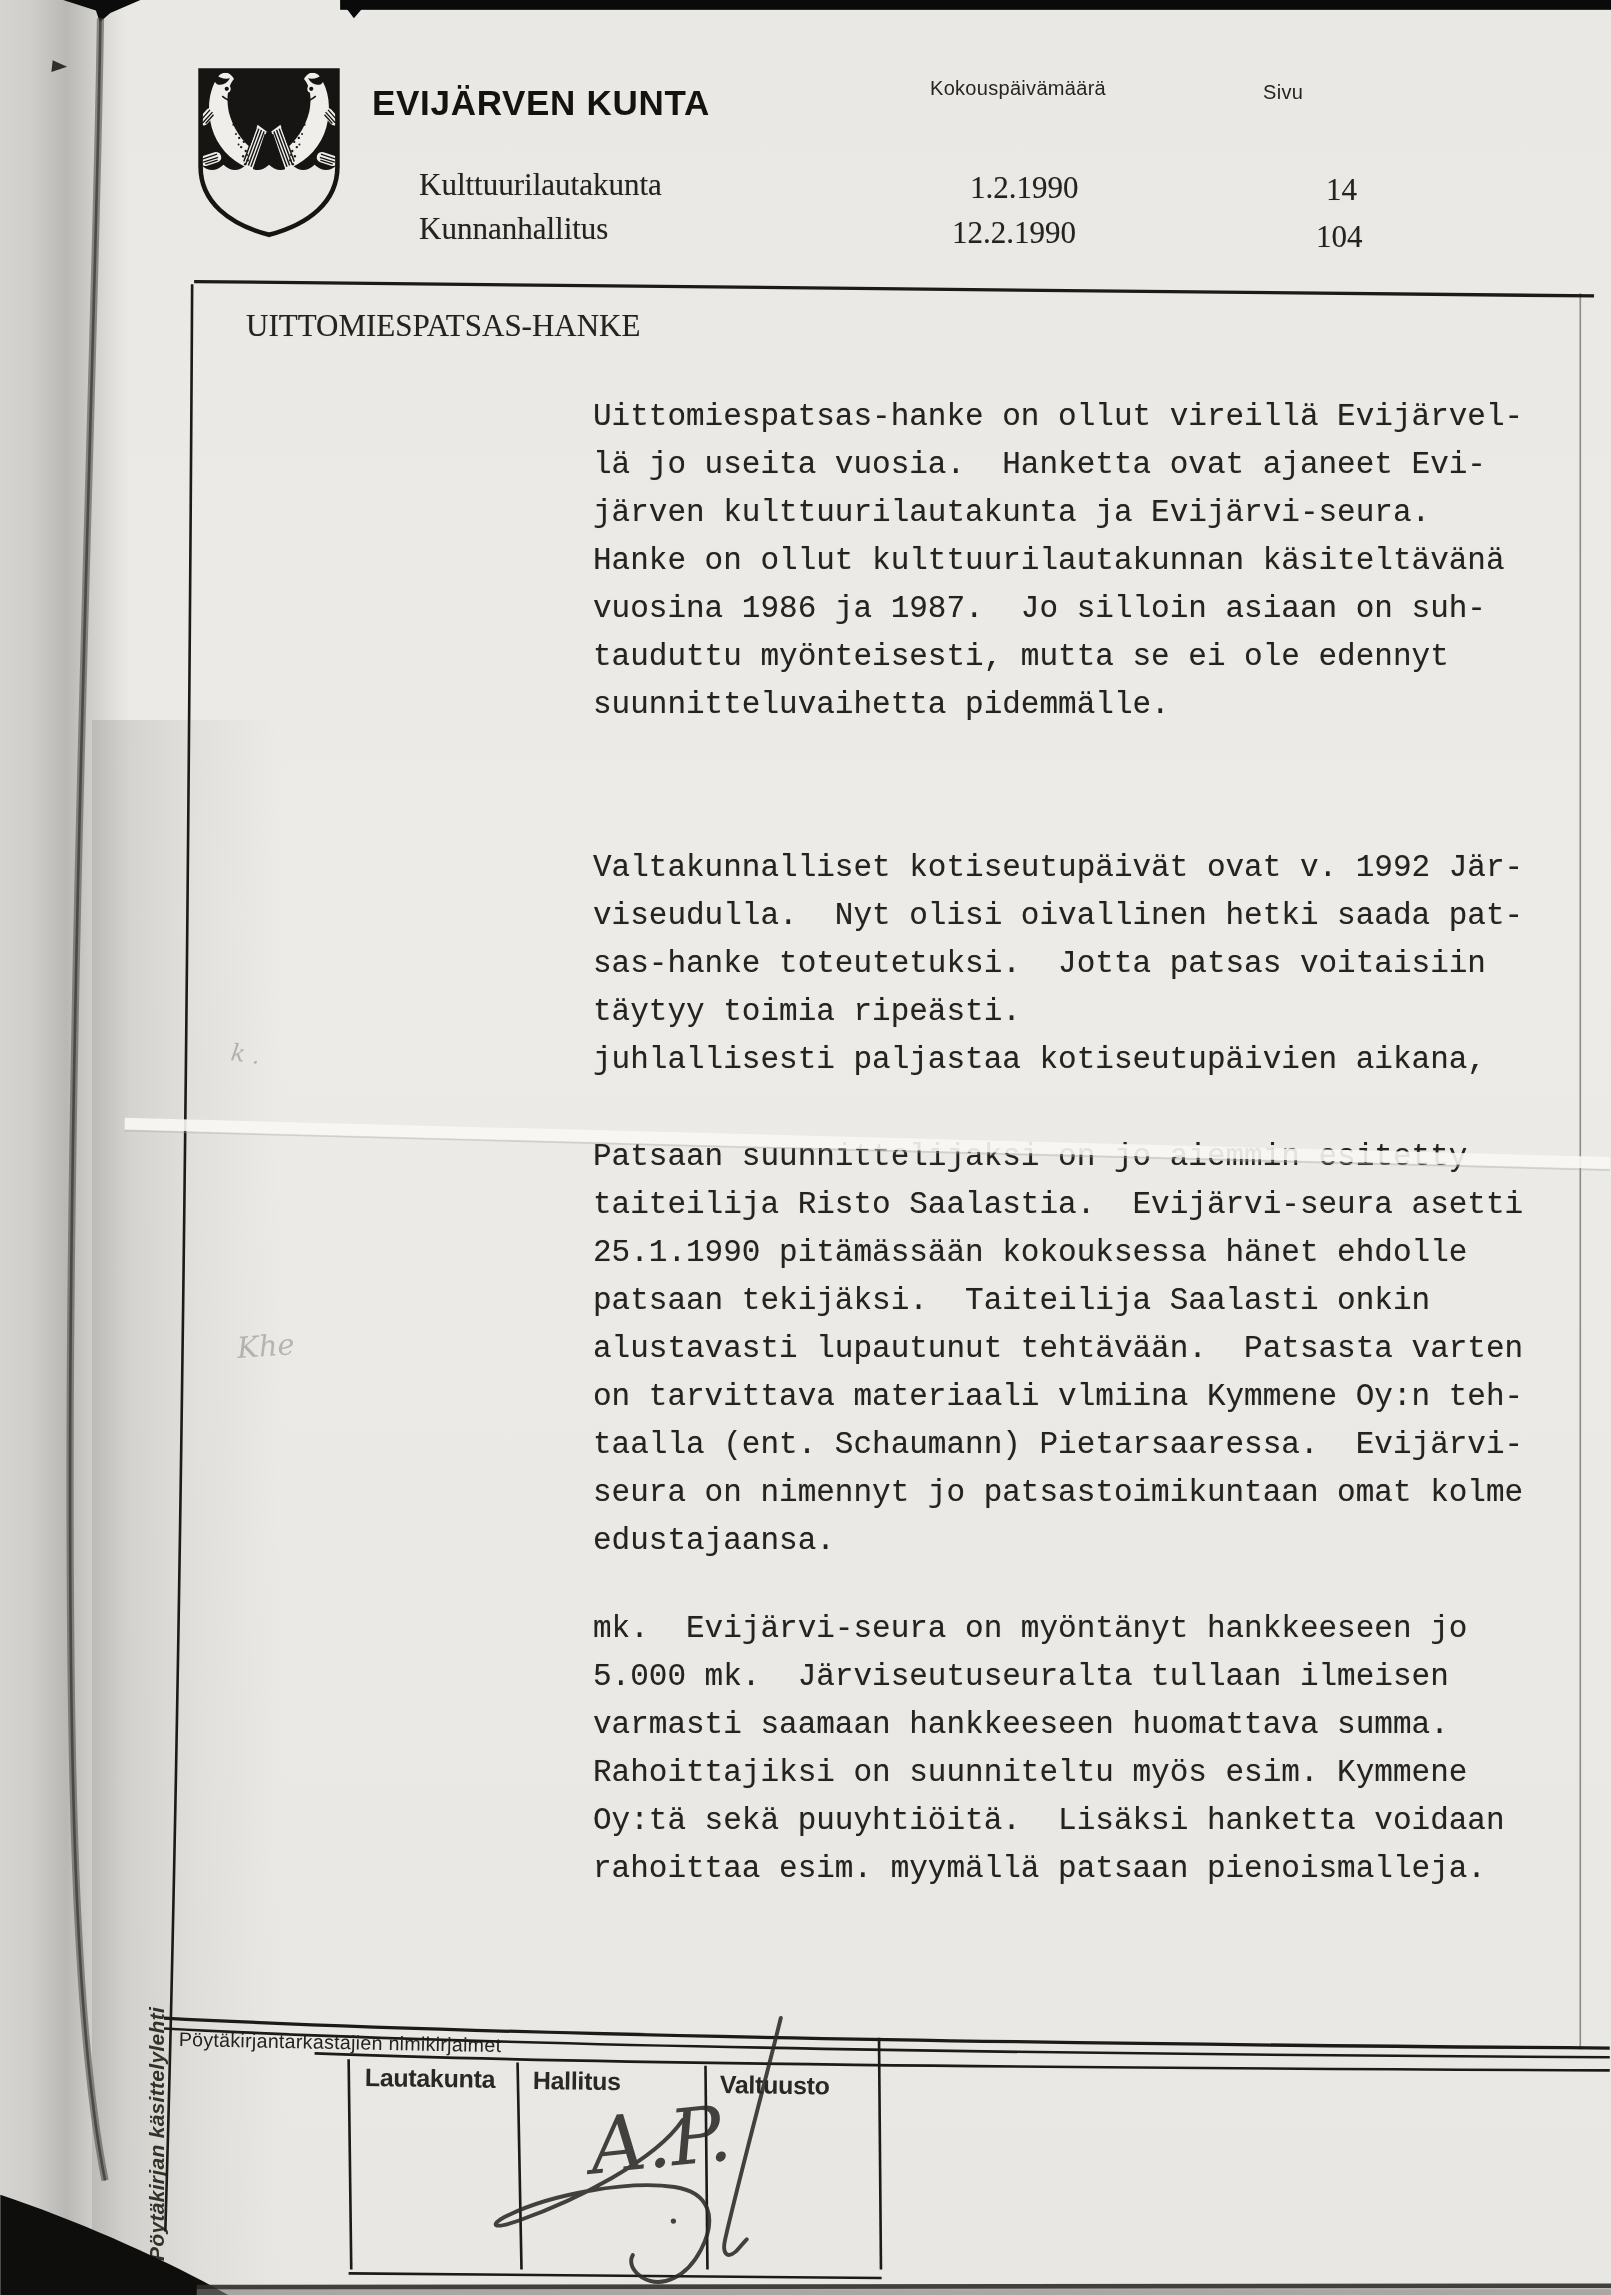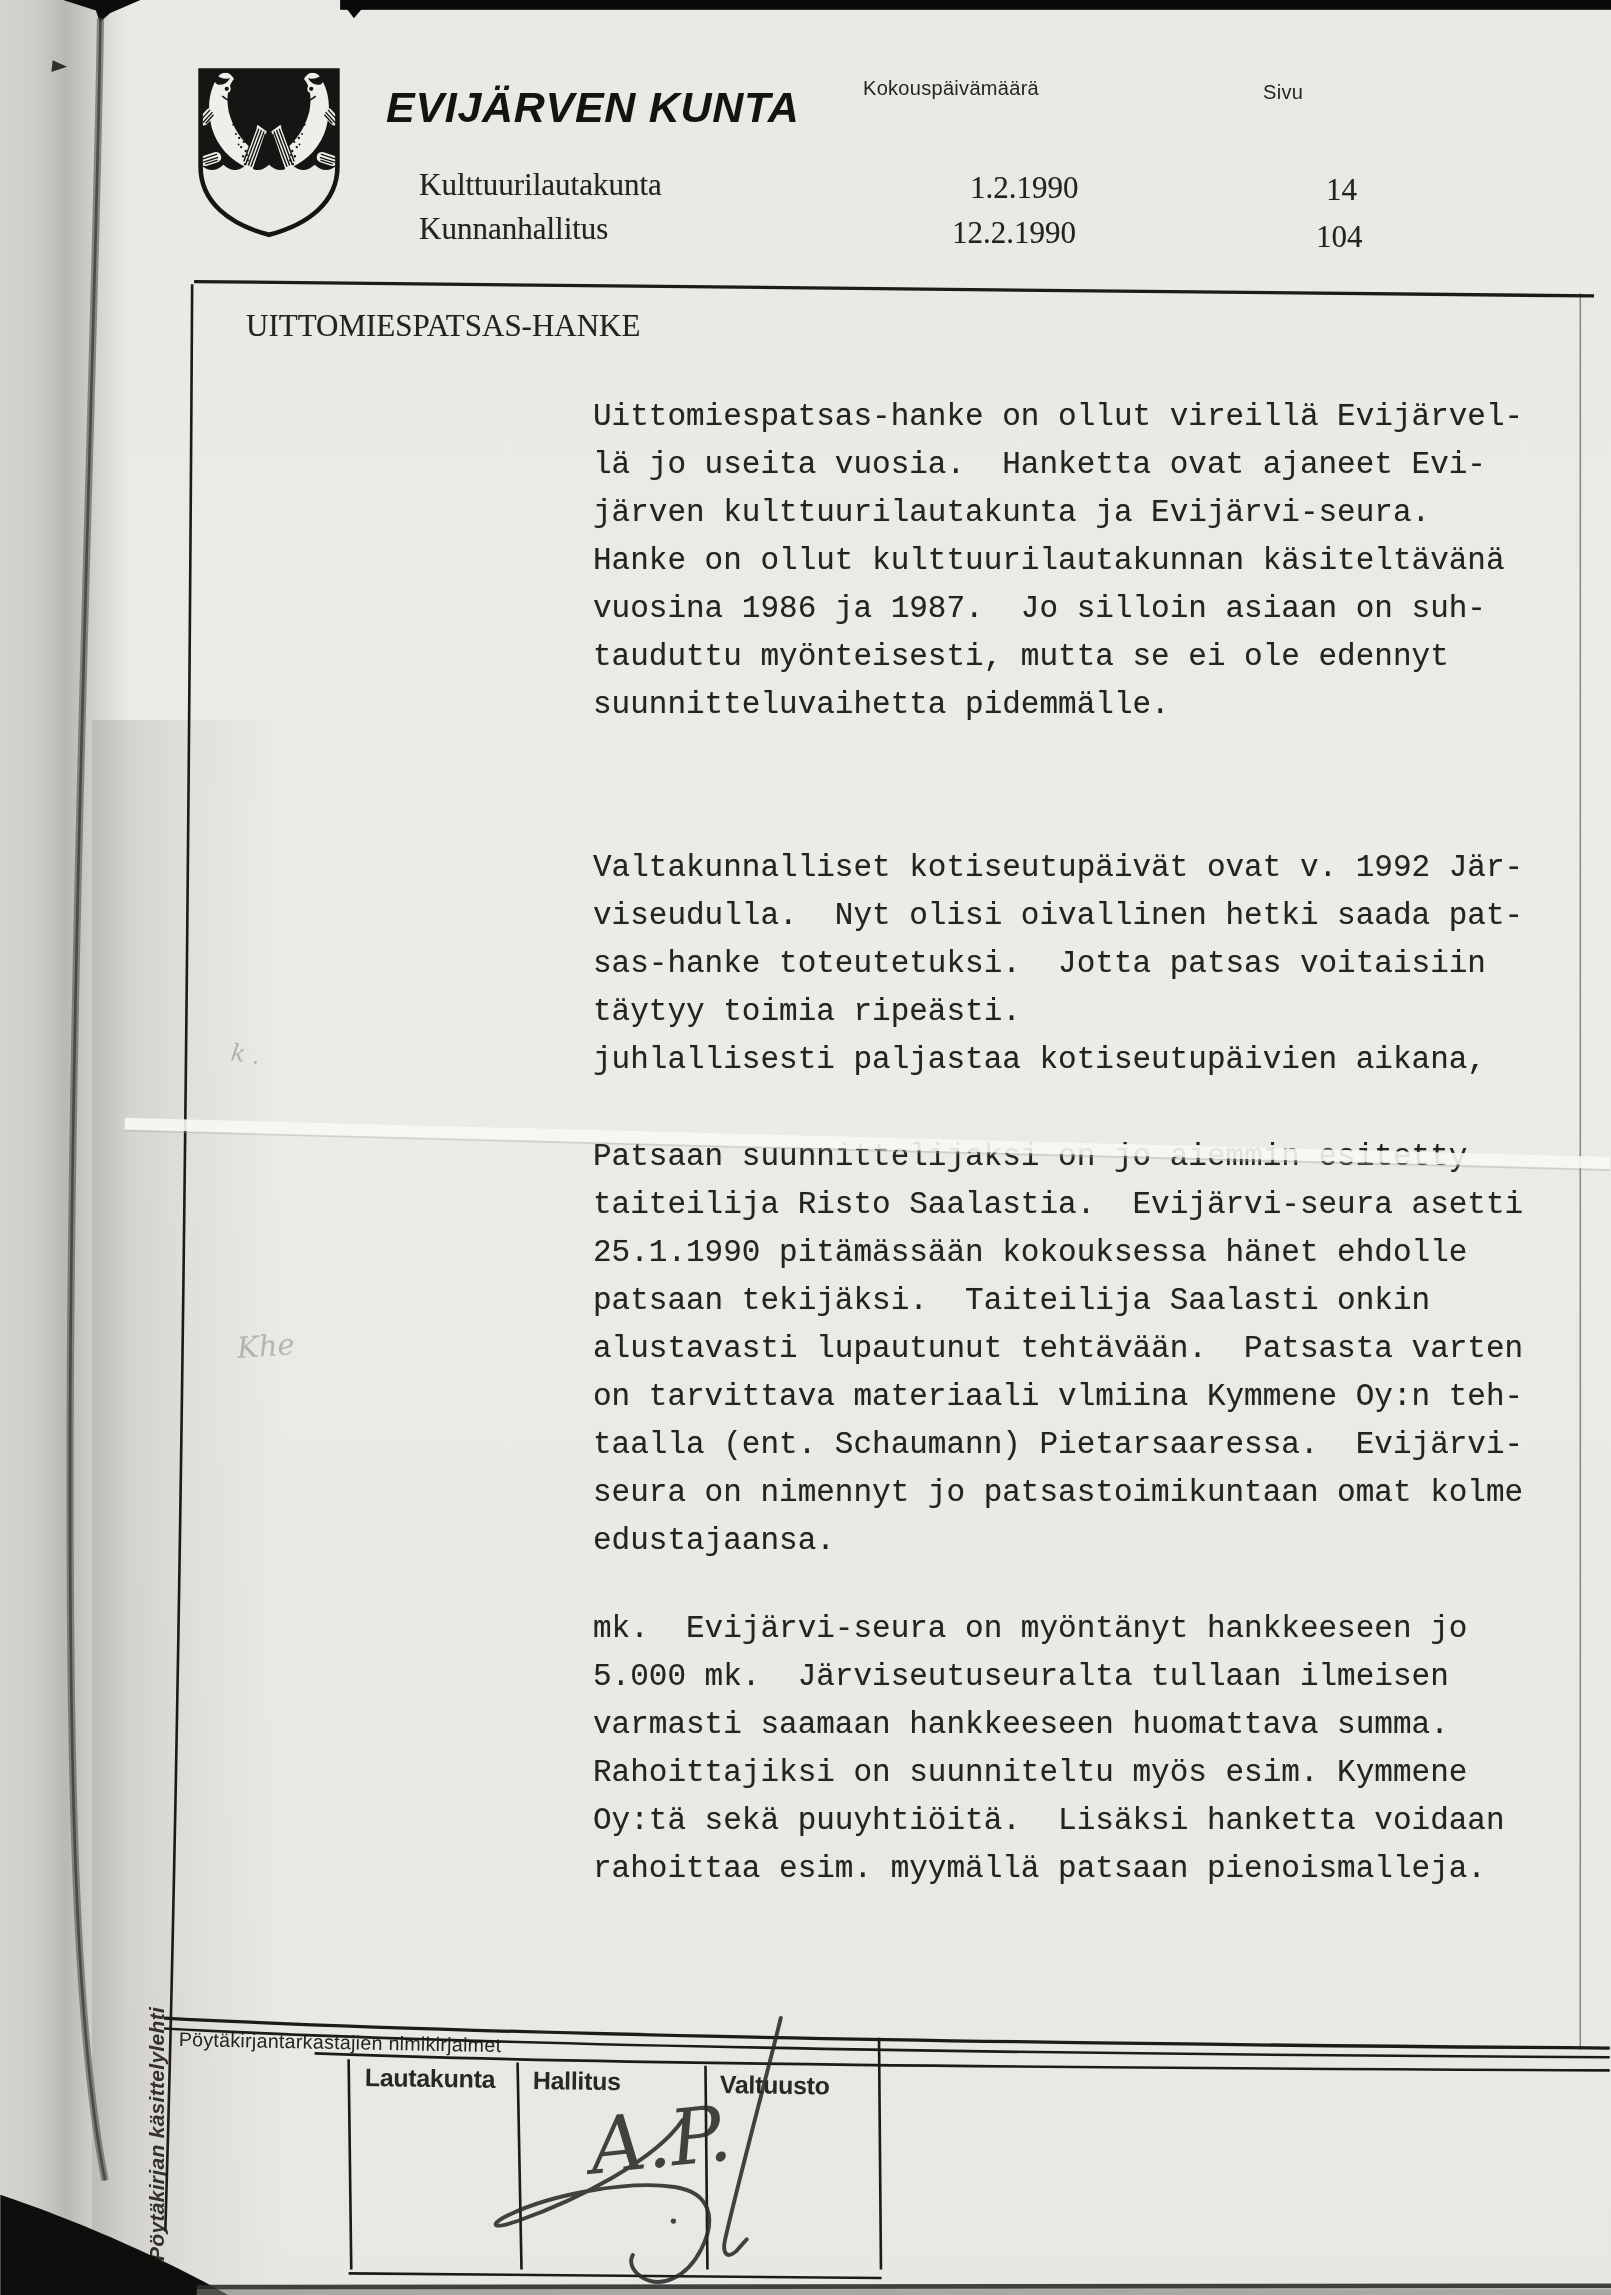--- a/index.html
+++ b/index.html
@@ -29,22 +29,22 @@
   }
   .para{position:absolute;left:593px;}
   .para .line{
     height:48px;white-space:pre;
     font-family:"Liberation Mono","DejaVu Sans Mono",monospace;
     font-size:31px;line-height:48px;color:#24231f;
     text-shadow:0 0 0.7px rgba(30,28,25,.35);
   }
   
   .brand{
-    position:absolute;left:386px;top:83px;
-    font-weight:bold;font-size:43px;letter-spacing:0.7px;color:#14130f;font-style:italic;
+    position:absolute;left:372px;top:83px;
+    font-weight:bold;font-size:35px;letter-spacing:0.7px;color:#14130f;
   }
   .form-label{
     position:absolute;font-size:20px;color:#26251f;letter-spacing:0.3px;
   }
   .footer-label{
     position:absolute;left:179px;top:2028px;font-size:19.6px;color:#232220;
     letter-spacing:0.3px;transform:rotate(1.1deg);transform-origin:left top;
   }
   .col-label{
     position:absolute;font-weight:bold;font-size:25px;color:#2a2823;
@@ -112,21 +112,21 @@
         </g>
       </g>
     </defs>
     <path d="M7,5 H216 V149 q-17.4,16 -34.8,0 q-17.4,16 -34.8,0 q-17.4,16 -34.8,0 q-17.4,16 -34.8,0 q-17.4,16 -34.8,0 q-17.4,16 -34.8,0 Z" fill="#161513"></path>
     <use href="#fish"></use>
     <use href="#fish" transform="translate(223,0) scale(-1,1)"></use>
     <path d="M7,5 H216 V152 C216,206 172,240 111.5,256 C51,240 7,206 7,152 Z" fill="none" stroke="#161513" stroke-width="7"></path>
   </svg>
 
   <div class="brand">EVIJÄRVEN KUNTA</div>
-  <div class="form-label" style="left:863px;top:77px">Kokouspäivämäärä</div>
+  <div class="form-label" style="left:930px;top:77px">Kokouspäivämäärä</div>
   <div class="form-label" style="left:1263px;top:81px">Sivu</div>
 
   <div class="mono" style="left:419px;top:169px">Kulttuurilautakunta</div>
   <div class="mono" style="left:970px;top:172px">1.2.1990</div>
   <div class="mono" style="left:1326px;top:174px">14</div>
   <div class="mono" style="left:419px;top:213px">Kunnanhallitus</div>
   <div class="mono" style="left:952px;top:217px">12.2.1990</div>
   <div class="mono" style="left:1316px;top:221px">104</div>
 
   <div class="mono" style="left:246px;top:310px">UITTOMIESPATSAS-HANKE</div>

